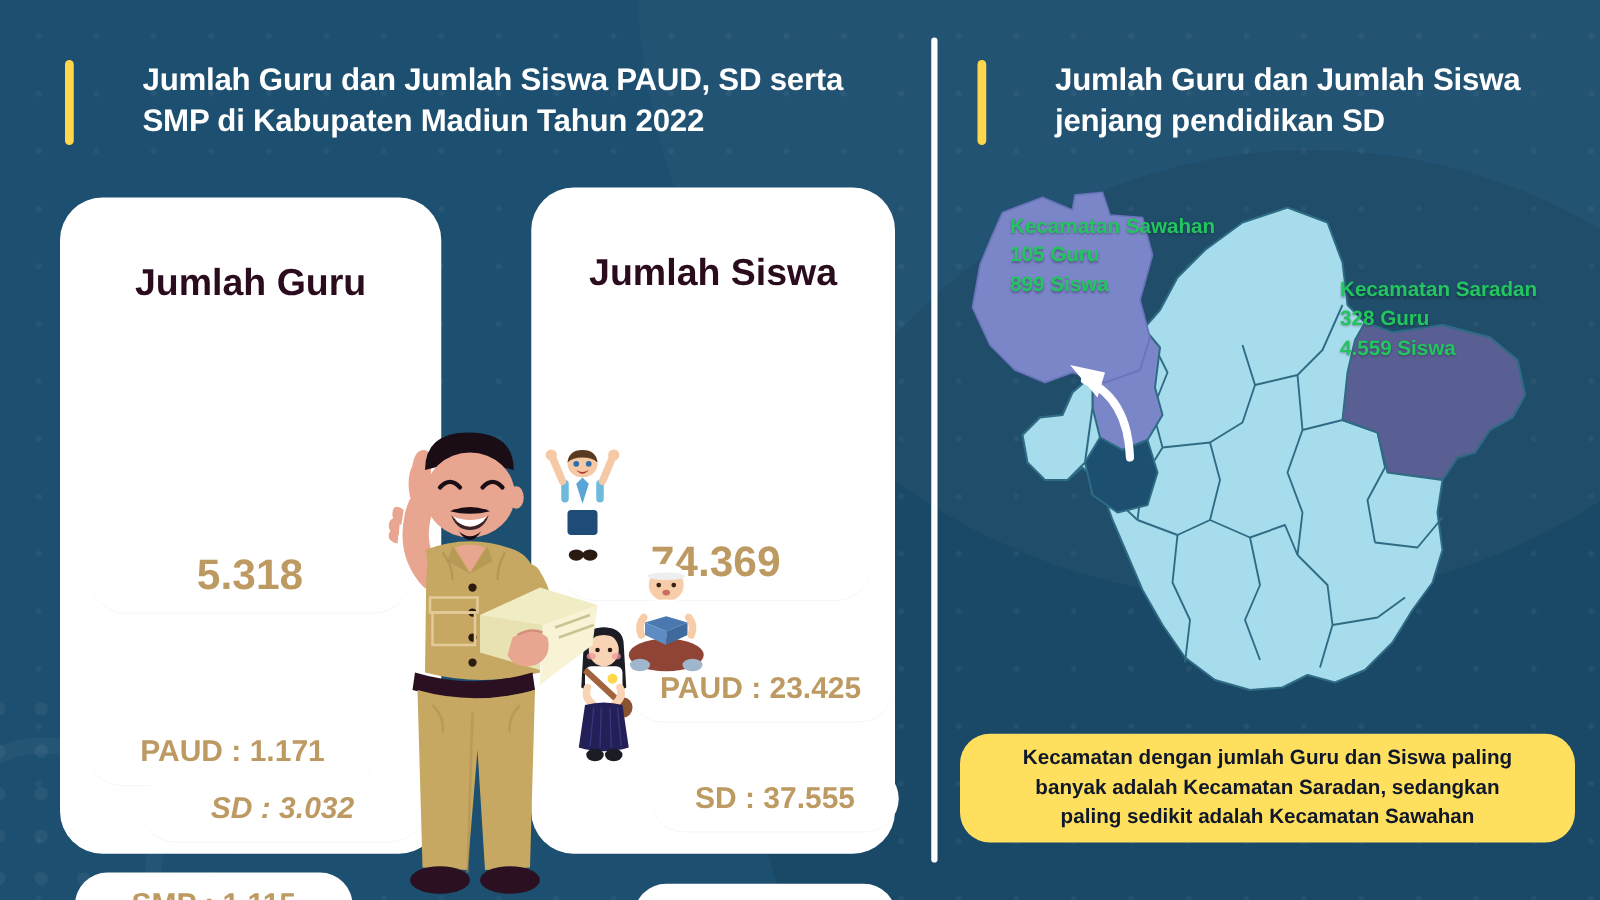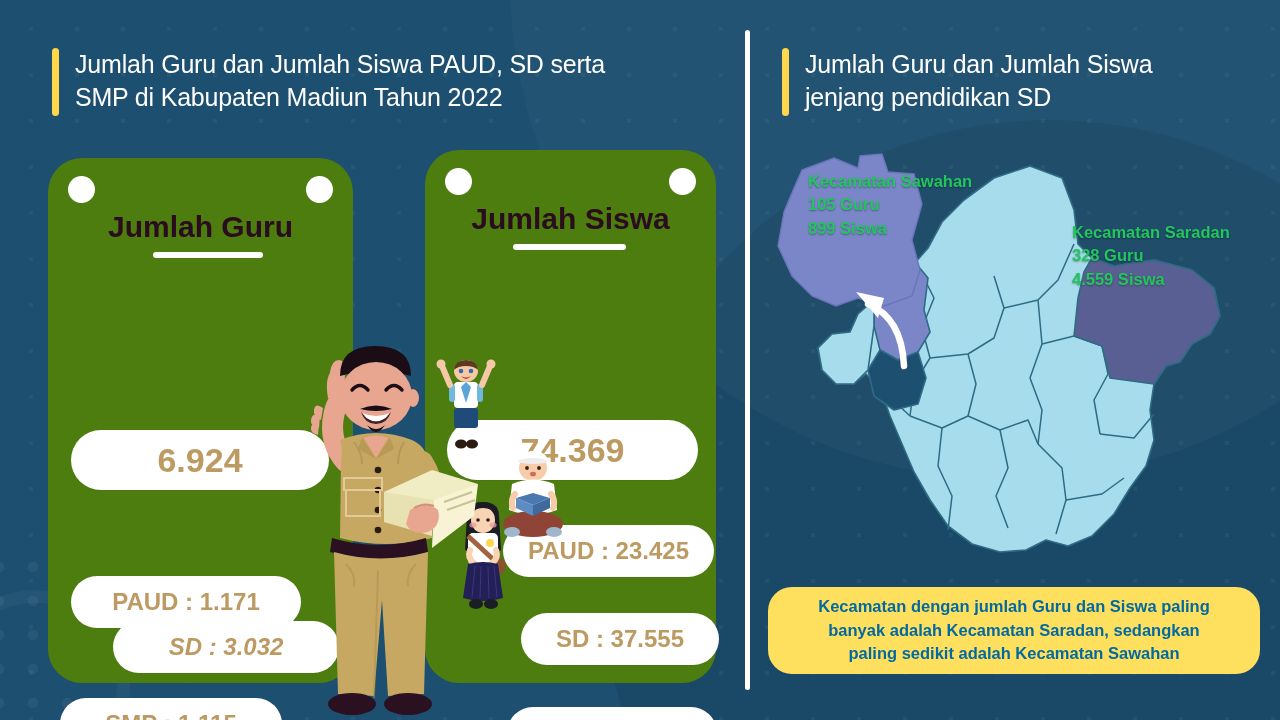--- a/index.html
+++ b/index.html
@@ -39,38 +39,38 @@
   .bg-ring2 {
     position:absolute; left:-60px; bottom:-60px;
     width:190px; height:190px; border-radius:50%;
     border:13px solid rgba(255,255,255,0.035);
   }
 
   
   .title-wrap { position:absolute; display:flex; gap:16px; align-items:flex-start; }
   .title-bar { width:7px; border-radius:4px; background:#ffd74d; flex:none; }
   .title-txt {
-    color:#ffffff; font-weight:normal; font-size:25px; line-height:1.32;
-    letter-spacing:-0.2px; white-space:pre-line;
+    color:#ffffff; font-weight:bold; font-size:25px; line-height:1.32;
+    letter-spacing:-0.2px; white-space:pre-line;margin-left:39px;
   }
   #title-left  { left:52px; top:48px; width:660px; }
   #title-left .title-bar { height:68px; }
   #title-right { left:770px; top:48px; width:470px;padding-left:12px; }
   #title-right .title-bar { height:68px; }
 
   
   .divider {
     position:absolute; left:745px; top:30px; width:5px; height:660px;
     background:#ffffff; border-radius:3px;
   }
 
   
   .card {
     position:absolute;
-    background:#4d7c0f;
+    background:#ffffff;
     border-radius:34px;
   }
   #card-guru  { left:48px;  top:158px; width:305px; height:525px; }
   #card-siswa { left:425px; top:150px; width:291px; height:533px;text-decoration:underline; }
 
   .card .hole {
     position:absolute; top:18px; width:27px; height:27px;
     border-radius:50%; background:#ffffff;
   }
   .card .hole.l { left:20px; }
@@ -135,21 +135,21 @@
   #label-saradan { left:1072px; top:221px; }
 
   
   #callout {
     position:absolute; left:768px; top:587px; width:492px; height:87px;
     background:#ffdf5e; border-radius:24px;
     display:flex; align-items:center; justify-content:center;
     text-align:center; padding:0 14px;
   }
   #callout .txt {
-    color:#0369a1; font-weight:bold; font-size:16.5px; line-height:1.42;
+    color:#0f172a; font-weight:bold; font-size:16.5px; line-height:1.42;
     white-space:pre-line;
   }
 </style>
 </head>
 <body>
 
 <div id="stage">
 
   <div class="bg-swoop"></div>
   <div class="bg-swoop2"></div>
@@ -217,21 +217,21 @@
         <circle cx="208" cy="234" r="4.4"></circle>
     </g>
   </svg>
 
   <div class="card" id="card-guru">
     <div class="hole l"></div>
     <div class="hole r"></div>
     <div class="card-title">Jumlah Guru</div>
     <div class="card-underline"></div>
 
-    <div class="pill big" id="guru-total">6.924</div>
+    <div class="pill big" id="guru-total">5.318</div>
     <div class="pill sub" id="guru-paud">PAUD : 1.171</div>
     <div class="pill sub" id="guru-sd">SD : 3.032</div>
     <div class="pill sub" id="guru-smp">SMP : 1.115</div>
   </div>
 
   <div class="card" id="card-siswa">
     <div class="hole l"></div>
     <div class="hole r"></div>
     <div class="card-title">Jumlah Siswa</div>
     <div class="card-underline"></div>

